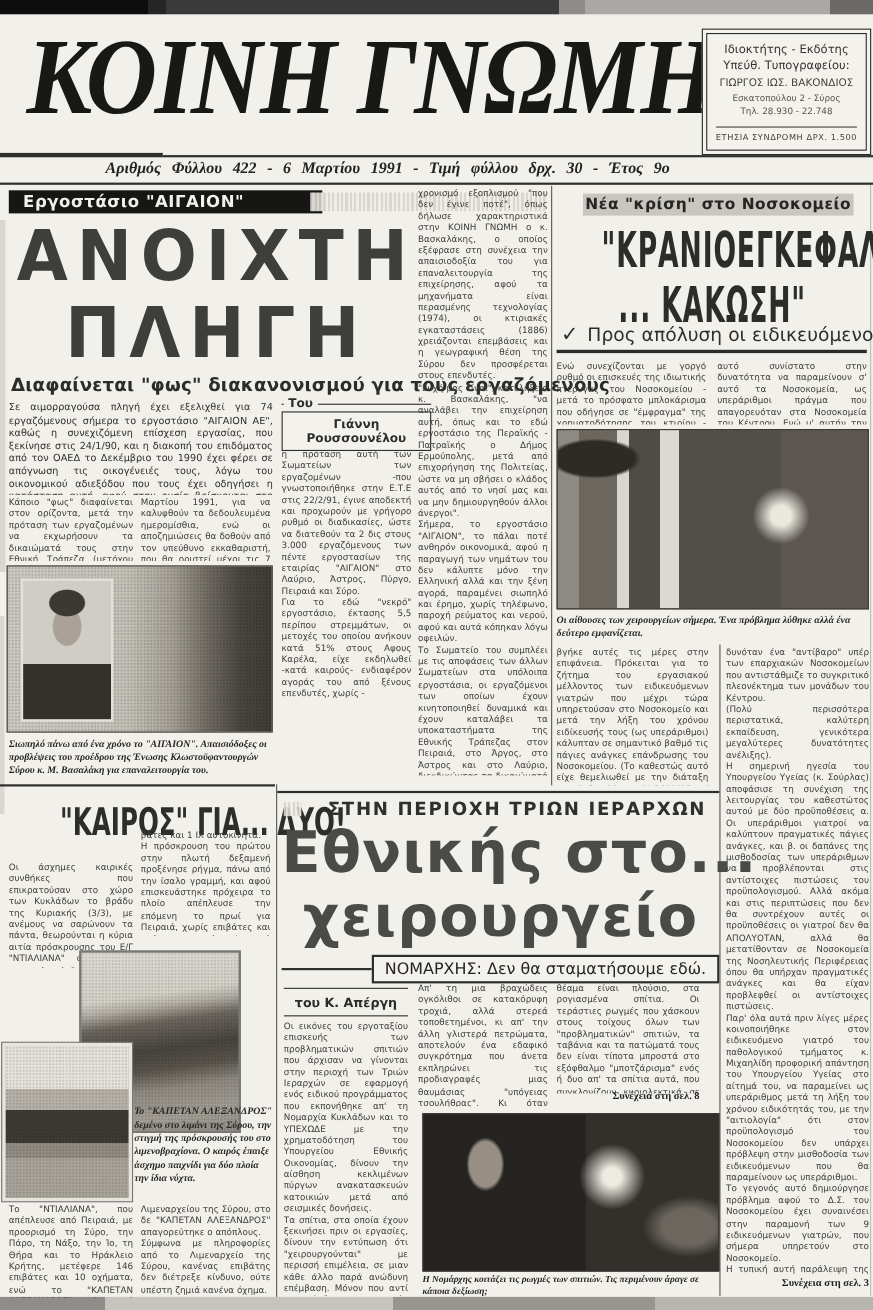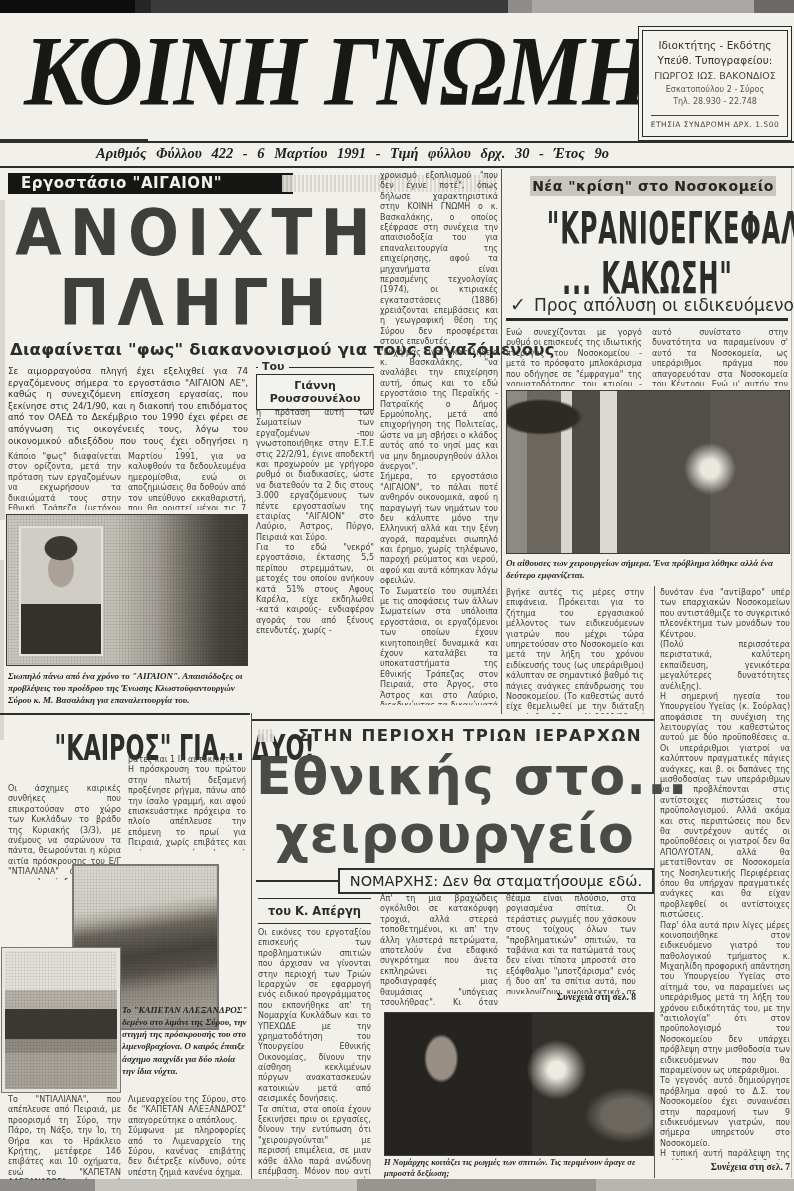--- a/index.html
+++ b/index.html
@@ -105,21 +105,21 @@
 
   <div class="abs kickerbar" style="left:8px;top:173px;width:272px;height:21px;">Εργοστάσιο "ΑΙΓΑΙΟΝ"</div>
   <div class="abs halftone" style="left:282px;top:175px;width:214px;height:17px;"></div>
 
   <div class="abs bighead" style="left:8px;top:198px;width:378px;">ΑΝΟΙΧΤΗ</div>
   <div class="abs bighead" style="left:8px;top:268px;width:378px;">ΠΛΗΓΗ</div>
   <div class="abs subhead" style="left:10px;top:340px;">Διαφαίνεται "φως" διακανονισμού για τους εργαζόμενους</div>
 
   <div class="abs lead" style="left:8px;top:366px;width:240px;height:84px;">Σε αιμορραγούσα πληγή έχει εξελιχθεί για 74 εργαζόμενους σήμερα το εργοστάσιο "ΑΙΓΑΙΟΝ ΑΕ", καθώς η συνεχιζόμενη επίσχεση εργασίας, που ξεκίνησε στις 24/1/90, και η διακοπή του επιδόματος από τον ΟΑΕΔ το Δεκέμβριο του 1990 έχει φέρει σε απόγνωση τις οικογένειές τους, λόγω του οικονομικού αδιεξόδου που τους έχει οδηγήσει η κατάσταση αυτή, αφού στην ουσία βρίσκονται στο δρόμο χωρίς δουλειά.</div>
 
-  <div class="abs byline-box" style="left:256px;top:362px;width:118px;height:40px;">
+  <div class="abs byline-box" style="left:256px;top:362px;width:118px;height:40px;padding-left:18px;">
     <div class="byline-top"></div>
     <div class="byline-lab">Του</div>
     <div class="byline-inner">Γιάννη Ρουσσουνέλου</div>
   </div>
 
   <div class="abs coltext" style="left:8px;top:452px;width:113px;height:58px;">Κάποιο "φως" διαφαίνεται στον ορίζοντα, μετά την πρόταση των εργαζομένων να εκχωρήσουν τα δικαιώματά τους στην Εθνική Τράπεζα (μετόχου κατά 59%), με την προϋπόθεση πως η Ε.Τ.Ε θα δώσει 2 δις δρχ, μέχρι τέλος</div>
   <div class="abs coltext" style="left:128px;top:452px;width:118px;height:58px;">Μαρτίου 1991, για να καλυφθούν τα δεδουλευμένα ημερομίσθια, ενώ οι αποζημιώσεις θα δοθούν από τον υπεύθυνο εκκαθαριστή, που θα οριστεί μέχρι τις 7 Μαρτίου.
 Σύμφωνα με πληροφορίες μας,</div>
   <div class="abs coltext" style="left:256px;top:408px;width:118px;height:298px;">η πρόταση αυτή των Σωματείων των εργαζομένων -που γνωστοποιήθηκε στην Ε.Τ.Ε στις 22/2/91, έγινε αποδεκτή και προχωρούν με γρήγορο ρυθμό οι διαδικασίες, ώστε να διατεθούν τα 2 δις στους 3.000 εργαζόμενους των πέντε εργοστασίων της εταιρίας "ΑΙΓΑΙΟΝ" στο Λαύριο, Άστρος, Πύργο, Πειραιά και Σύρο.
 Για το εδώ "νεκρό" εργοστάσιο, έκτασης 5,5 περίπου στρεμμάτων, οι μετοχές του οποίου ανήκουν κατά 51% στους Αφους Καρέλα, είχε εκδηλωθεί -κατά καιρούς- ενδιαφέρον αγοράς του από ξένους επενδυτές, χωρίς -</div>
@@ -167,21 +167,21 @@
               background-size:100% 100%,100% 100%,100% 100%;"></div>
   <div class="abs caption" style="left:506px;top:557px;width:282px;height:26px;">Οι αίθουσες των χειρουργείων σήμερα. Ένα πρόβλημα λύθηκε αλλά ένα δεύτερο εμφανίζεται.</div>
 
   <div class="abs coltext" style="left:506px;top:588px;width:138px;height:126px;">βγήκε αυτές τις μέρες στην επιφάνεια. Πρόκειται για το ζήτημα του εργασιακού μέλλοντος των ειδικευόμενων γιατρών που μέχρι τώρα υπηρετούσαν στο Νοσοκομείο και μετά την λήξη του χρόνου ειδίκευσής τους (ως υπεράριθμοι) κάλυπταν σε σημαντικό βαθμό τις πάγιες ανάγκες επάνδρωσης του Νοσοκομείου. (Το καθεστώς αυτό είχε θεμελιωθεί με την διάταξη του άρθρ. 10 του Ν 1609/86 επί Υπουργίας Γ. Γεννηματά) και η φιλοσοφία του ήταν η παροχή κινήτρων στους υπό ειδίκευση γιατρούς για να προτιμήσουν τα Νοσοκομεία της Επαρχίας. Το κίνητρο</div>
   <div class="abs coltext" style="left:660px;top:588px;width:130px;height:572px;">δυνόταν ένα "αντίβαρο" υπέρ των επαρχιακών Νοσοκομείων που αντιστάθμιζε το συγκριτικό πλεονέκτημα των μονάδων του Κέντρου.
 (Πολύ περισσότερα περιστατικά, καλύτερη εκπαίδευση, γενικότερα μεγαλύτερες δυνατότητες ανέλιξης).
 Η σημερινή ηγεσία του Υπουργείου Υγείας (κ. Σούρλας) αποφάσισε τη συνέχιση της λειτουργίας του καθεστώτος αυτού με δύο προϋποθέσεις α. Οι υπεράριθμοι γιατροί να καλύπτουν πραγματικές πάγιες ανάγκες, και β. οι δαπάνες της μισθοδοσίας των υπεράριθμων να προβλέπονται στις αντίστοιχες πιστώσεις του προϋπολογισμού. Αλλά ακόμα και στις περιπτώσεις που δεν θα συντρέχουν αυτές οι προϋποθέσεις οι γιατροί δεν θα ΑΠΟΛΥΟΤΑΝ, αλλά θα μετατίθονταν σε Νοσοκομεία της Νοσηλευτικής Περιφέρειας όπου θα υπήρχαν πραγματικές ανάγκες και θα είχαν προβλεφθεί οι αντίστοιχες πιστώσεις.
 Παρ' όλα αυτά πριν λίγες μέρες κοινοποιήθηκε στον ειδικευόμενο γιατρό του παθολογικού τμήματος κ. Μιχαηλίδη προφορική απάντηση του Υπουργείου Υγείας στο αίτημά του, να παραμείνει ως υπεράριθμος μετά τη λήξη του χρόνου ειδικότητάς του, με την "αιτιολογία" ότι στον προϋπολογισμό του Νοσοκομείου δεν υπάρχει πρόβλεψη στην μισθοδοσία των ειδικευόμενων που θα παραμείνουν ως υπεράριθμοι.
 Το γεγονός αυτό δημιούργησε πρόβλημα αφού το Δ.Σ. του Νοσοκομείου έχει συναινέσει στην παραμονή των 9 ειδικευόμενων γιατρών, που σήμερα υπηρετούν στο Νοσοκομείο.
 Η τυπική αυτή παράλειψη της πρόβλεψης της μισθοδοσίας στον προϋπολογισμό του Νοσοκομείου όμως εμποδίζει την παραμονή των γιατρών και αποστερεί το νοσοκομείο από ένα σημαντικό κομμάτι του δυναμικού του. Σημειώνουμε ότι πηγές που πρόσκεινται προς το μέρος των ειδικευόμενων γιατρών, μας πληροφόρησαν ότι ο προϋπολογισμός αυτός συντάχτηκε "εν αγνοία των διοικητικών στελεχών του Νοσοκομείου από υπάλληλο της Νομαρχίας Κυκλάδων". Επίσης οφείλουμε να διευκρινίσουμε ότι το σημερινό Δ.Σ. και ειδικά ο Πρόεδρος του Νοσοκομείου κ. Παπανικολάου δεν έχουν καμιά ευθύνη γι' αυτήν τυπική παράλειψη, (που όμως γεννά ένα σημαντικό πρόβλημα στη στελέχωση του Νοσοκομείου) αφού ο προϋπολογισμός αυτός συντάχτηκε πριν την ανάληψη των καθηκόντων τους. Οι ίδιες πηγές, ενώ χαρακτηρίζουν την στάση του Υπουργείου Υγείας "καθησυχαστική", μιλούν πως το σχέδιο (;) λύσης ενός πρόχειρου</div>
-  <div class="abs contnote" style="left:660px;top:1162px;width:130px;">Συνέχεια στη σελ. 7</div>
+  <div class="abs contnote" style="left:660px;top:1162px;width:130px;">Συνέχεια στη σελ. 3</div>
 
   <div class="abs hrule" style="left:0;top:713px;width:250px;height:2px;"></div>
   <div class="abs hrule" style="left:252px;top:719px;width:402px;height:2px;"></div>
   <div class="abs vrule" style="left:251px;top:713px;height:466px;"></div>
   <div class="abs vrule" style="left:654px;top:586px;height:592px;"></div>
 
   <div class="abs weather-head" style="left:4px;top:728px;width:244px;">
     <span>"ΚΑΙΡΟΣ" ΓΙΑ... ΔΥΟ!</span>
   </div>
   <div class="abs coltext" style="left:8px;top:784px;width:113px;height:96px;">Οι άσχημες καιρικές συνθήκες που επικρατούσαν στο χώρο των Κυκλάδων το βράδυ της Κυριακής (3/3), με ανέμους να σαρώνουν τα πάντα, θεωρούνται η κύρια αιτία πρόσκρουσης του Ε/Γ "ΝΤΙΑΛΙΑΝΑ" στις 21.35 στην πλωτή δεξαμενή του Νεωρίου του δε "ΚΑΠΕΤΑΝ ΑΛΕΞΑΝΔΡΟΣ" στις 23.10 στον προσήνεμο λιμενοβραχίονα.</div>
@@ -224,15 +224,15 @@
 Οι σκηνές που ανακαλύψαμε την περασμένη Τετάρτη όταν επισκεφτή-</div>
   <div class="abs contnote" style="left:506px;top:992px;width:130px;">Συνέχεια στη σελ. 8</div>
 
   <div class="abs photo dots" style="left:384px;top:1012px;width:268px;height:142px;background-color:#211f1c;
               background-image:
                 radial-gradient(circle at 64% 40%,rgba(248,245,236,.95) 0 8px,rgba(248,245,236,0) 30px),
                 radial-gradient(ellipse 24px 34px at 21% 32%,#978f84 0 60%,rgba(0,0,0,0) 72%),
                 radial-gradient(ellipse 60px 40px at 90% 72%,#6b665e 0 40%,rgba(0,0,0,0) 70%),
                 linear-gradient(90deg,#262421 0 55%,#33302c 55% 100%);
               background-size:100% 100%,100% 100%,100% 100%,100% 100%;"></div>
-  <div class="abs caption" style="left:384px;top:1157px;width:268px;height:24px;font-size:8.5px;">Η Νομάρχης κοιτάζει τις ρωγμές των σπιτιών. Τις περιμένουν άραγε σε μπροστά δεξίωση;</div>
+  <div class="abs caption" style="left:384px;top:1157px;width:268px;height:24px;font-size:8.5px;">Η Νομάρχης κοιτάζει τις ρωγμές των σπιτιών. Τις περιμένουν άραγε σε κάποια δεξίωση;</div>
 
 </div>
 
 </body></html>

